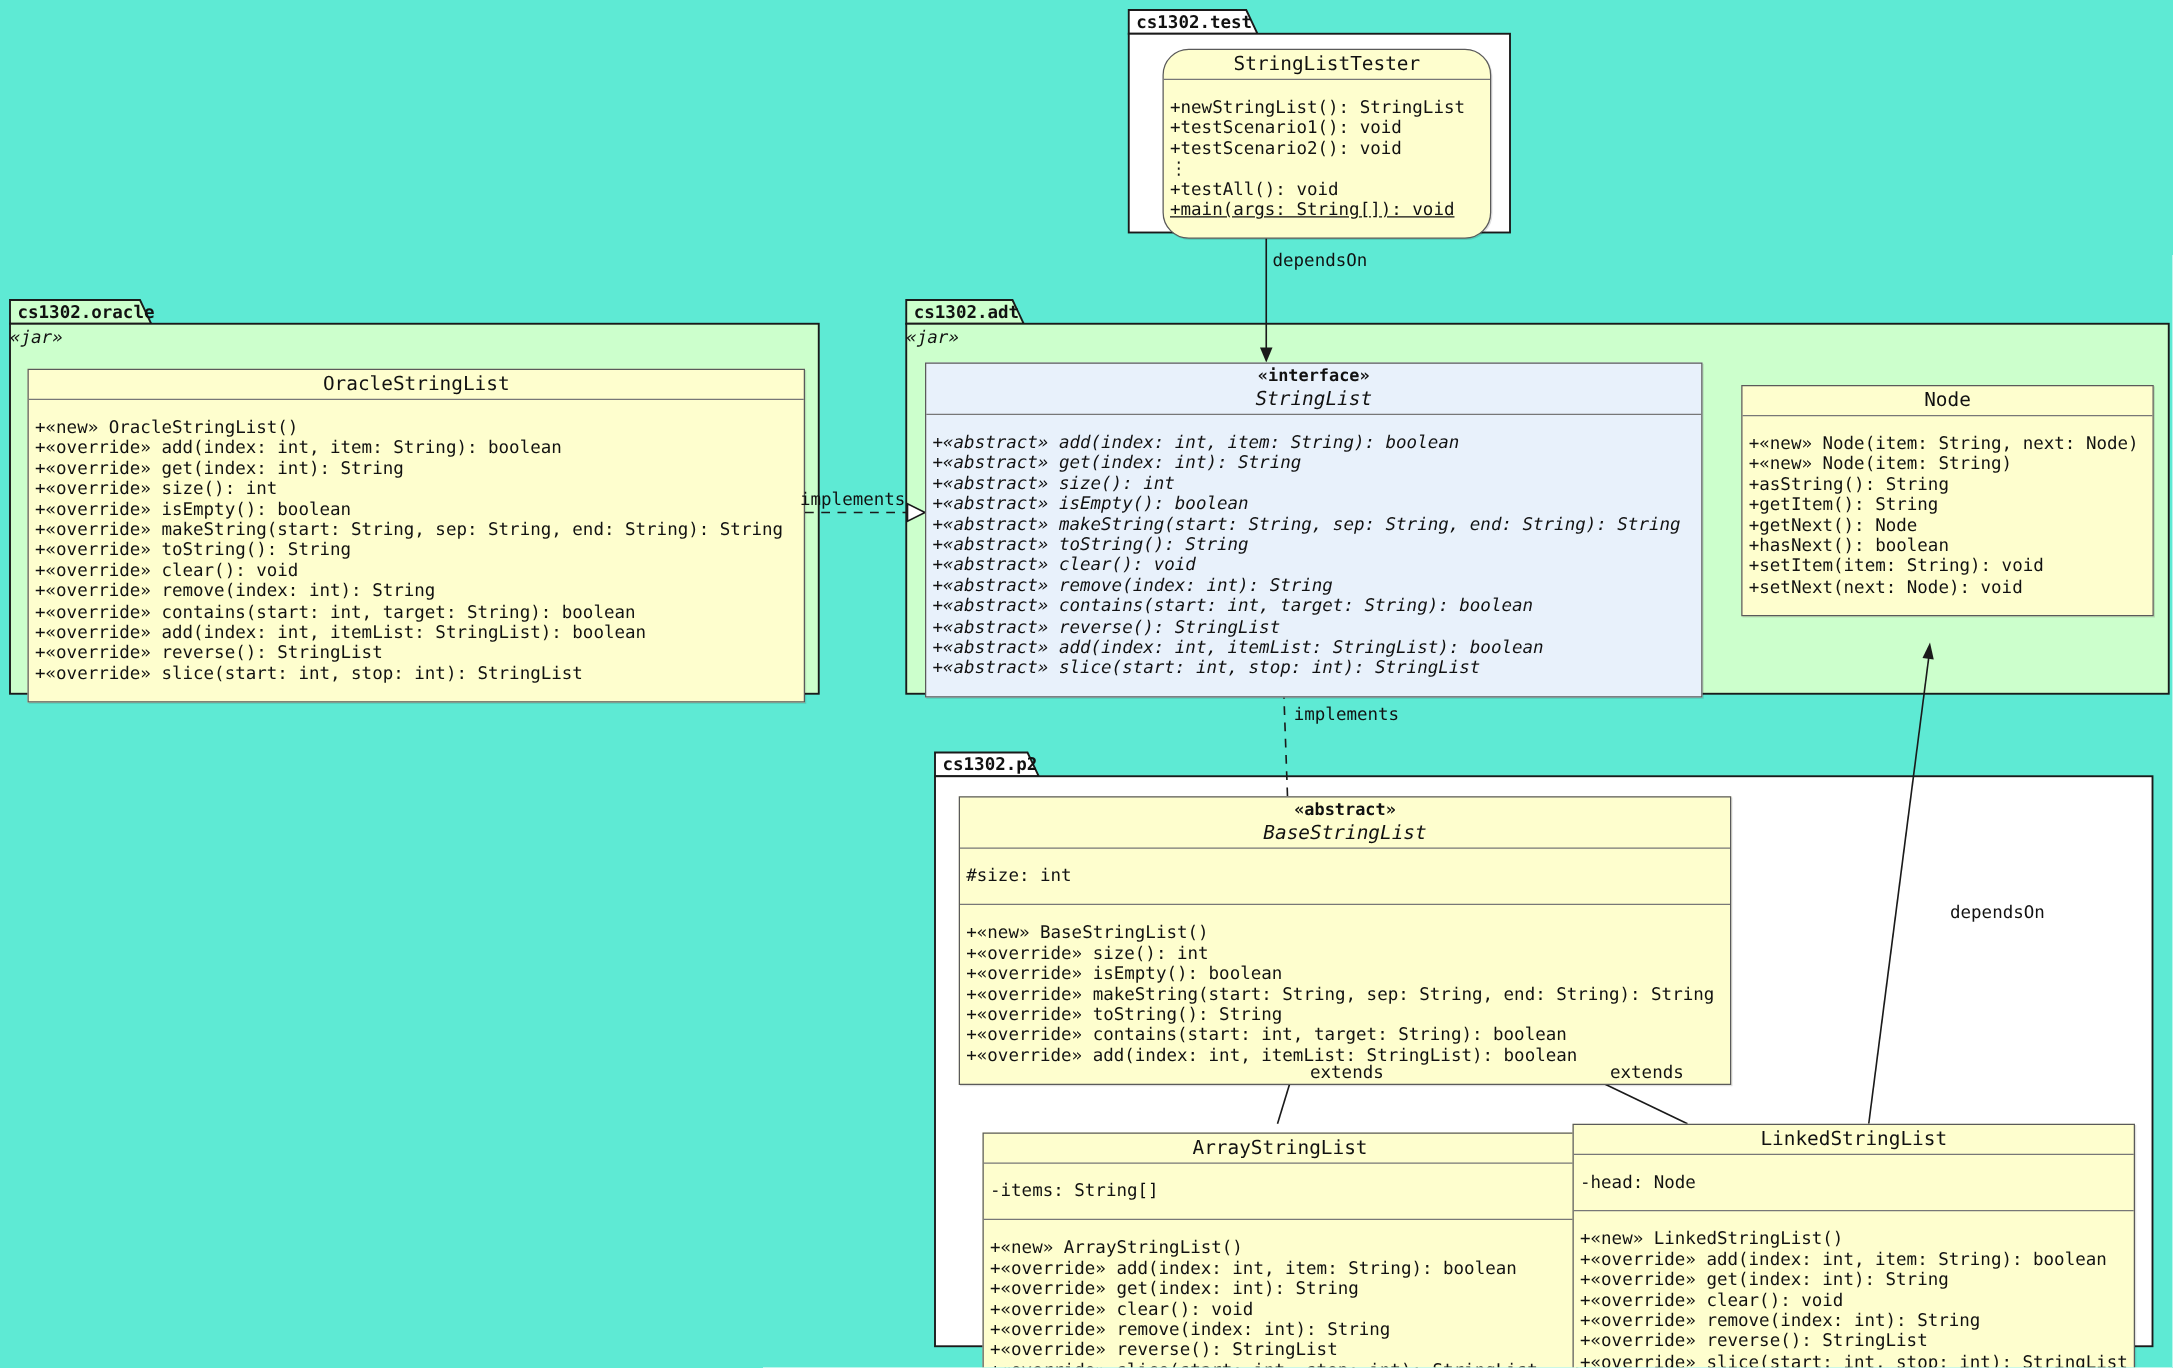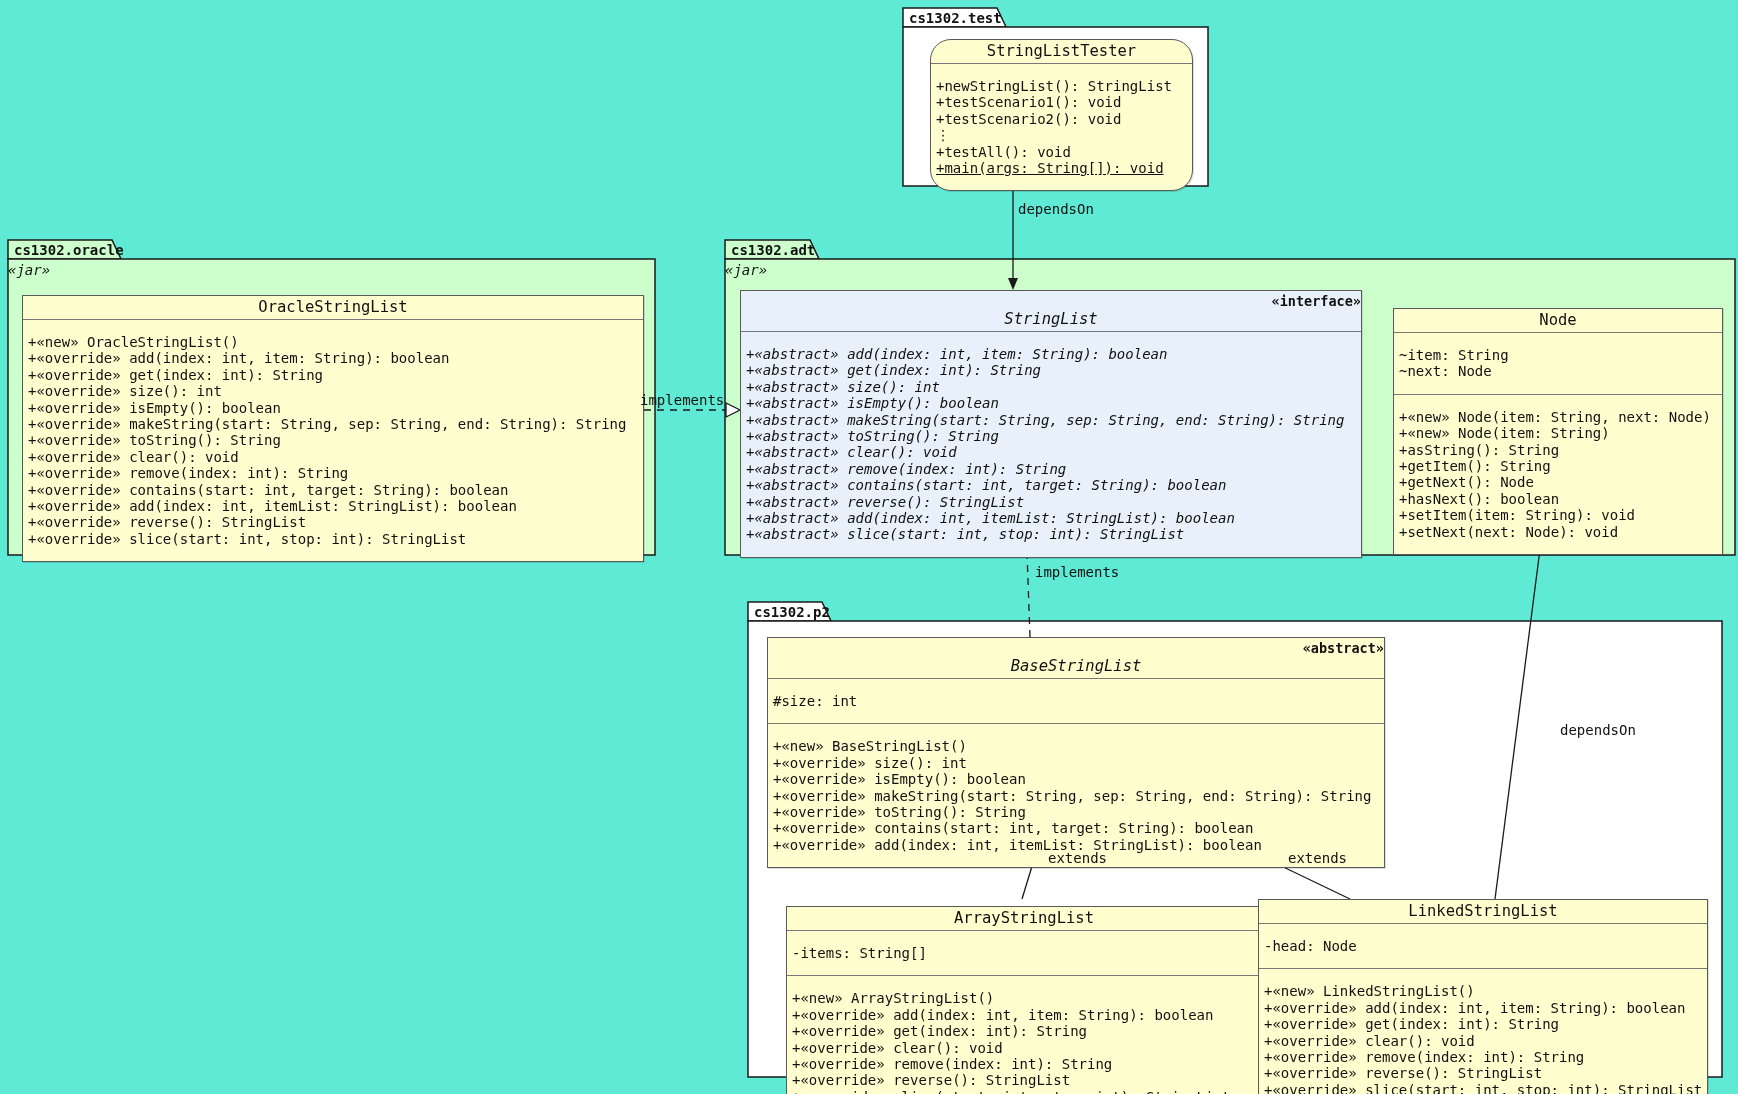--- a/index.html
+++ b/index.html
@@ -7,21 +7,21 @@
           font-family:"DejaVu Sans Mono","Liberation Mono",monospace;color:#111;}
   #shapes{position:absolute;left:0;top:0;z-index:0;}
   .pkg-name{position:absolute;z-index:20;font:bold 14px/18px "DejaVu Sans Mono","Liberation Mono",monospace;white-space:pre;}
   .pkg-stereo{position:absolute;z-index:20;font-style:italic;font-size:14px;line-height:17px;white-space:pre;}
   .cls{position:absolute;z-index:10;border:1px solid #5a5a5a;box-sizing:border-box;
        box-shadow:1px 1px 0 rgba(0,0,0,0.12);}
   .yellow{background:#fefece;}
   .blue{background:#e8f1fb;}
   .hdr{height:23px;line-height:23px;text-align:center;font-size:15.5px;white-space:pre;}
   .hdr2{padding:2px 0 3px;text-align:center;}
-  .stereo{font-weight:bold;font-size:13.5px;line-height:17px;white-space:pre;text-align:right;}
+  .stereo{font-weight:bold;font-size:13.5px;line-height:17px;white-space:pre;}
   .cname2{font-style:italic;font-size:15.5px;line-height:18px;white-space:pre;}
   .sec{border-top:1px solid #777;padding:14px 5px;}
   .member{height:16.4px;line-height:16.4px;font-size:14px;white-space:pre;}
   .italic .member{font-style:italic;}
   .u{text-decoration:underline;}
   .edge-label{position:absolute;z-index:20;font-size:14px;line-height:16px;white-space:pre;}
 </style>
 </head>
 <body>
 
@@ -115,24 +115,20 @@
         <div class="member">+«abstract» contains(start: int, target: String): boolean</div>
         <div class="member">+«abstract» reverse(): StringList</div>
         <div class="member">+«abstract» add(index: int, itemList: StringList): boolean</div>
         <div class="member">+«abstract» slice(start: int, stop: int): StringList</div>
       </div>
   </div>
 
   <div class="cls yellow" style="left:1393px;top:308px;width:330px;">
     <div class="hdr">Node</div>
     <div class="sec">
-        <div class="member">~item: String</div>
-        <div class="member">~next: Node</div>
-      </div>
-    <div class="sec">
         <div class="member">+«new» Node(item: String, next: Node)</div>
         <div class="member">+«new» Node(item: String)</div>
         <div class="member">+asString(): String</div>
         <div class="member">+getItem(): String</div>
         <div class="member">+getNext(): Node</div>
         <div class="member">+hasNext(): boolean</div>
         <div class="member">+setItem(item: String): void</div>
         <div class="member">+setNext(next: Node): void</div>
       </div>
   </div>

